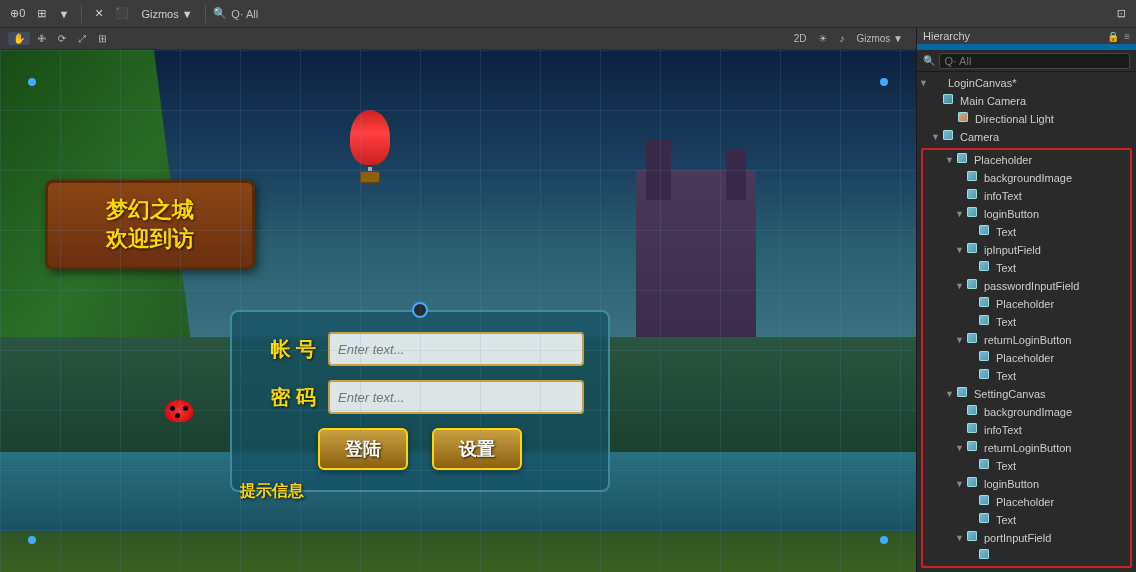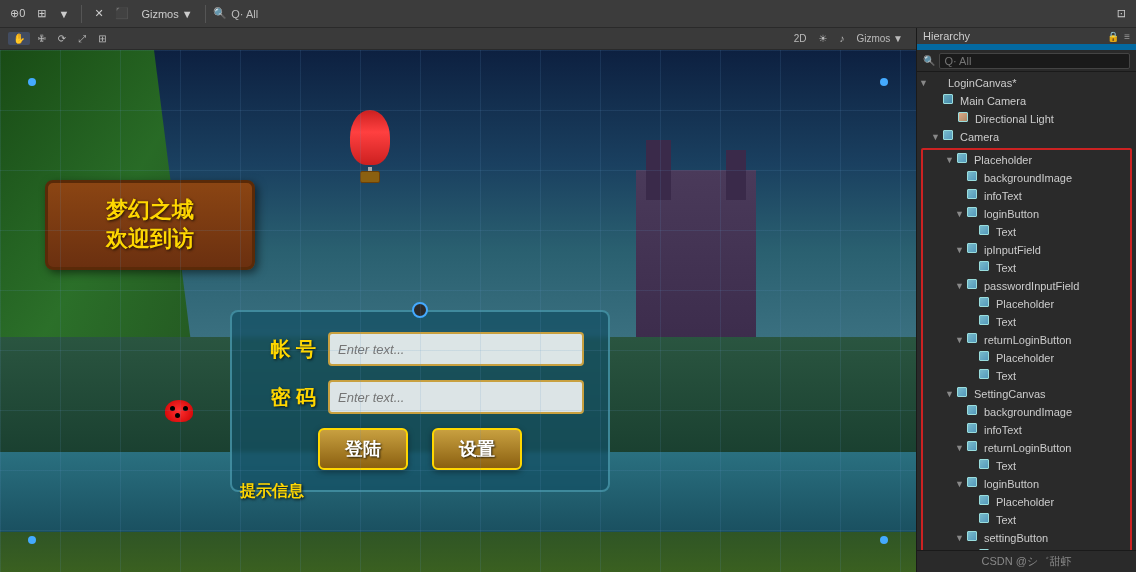--- a/index.html
+++ b/index.html
@@ -760,33 +760,30 @@
             <div class="unity-cube-sm"></div>
           </span>
           <span class="tree-label">Text</span>
         </div>
 
         <div class="tree-item" style="padding-left:32px;">
           <span class="tree-arrow">▼</span>
           <span class="tree-icon">
             <div class="unity-cube-sm"></div>
           </span>
-          <span class="tree-label">settingButton</span>
+          <span class="tree-label">portInputField</span>
         </div>
 
         <div class="tree-item" style="padding-left:44px;">
           <span class="tree-arrow"></span>
           <span class="tree-icon">
             <div class="unity-cube-sm"></div>
           </span>
 
         </div>
 
       </div>
 
     </div>
 
-    <div class="bottom-footer">
-      <span>CSDN @シ゛甜虾</span>
-    </div>
   </div>
 
 </div>
 
 </body></html>

